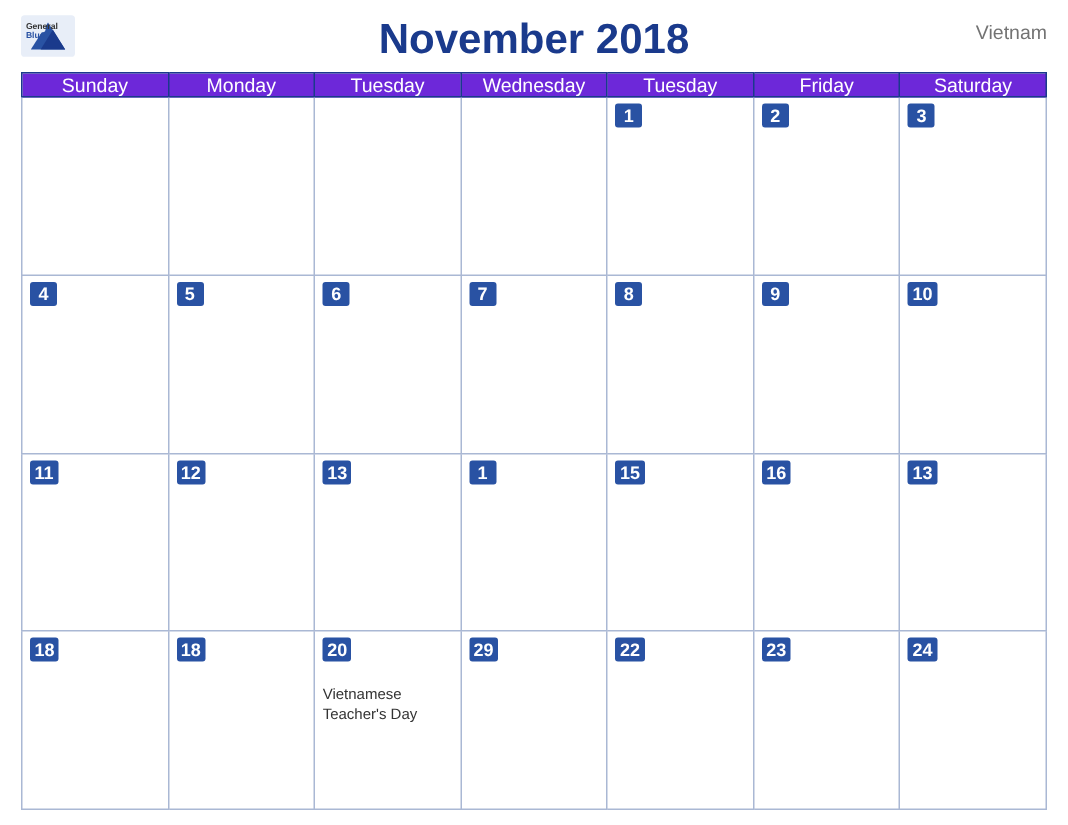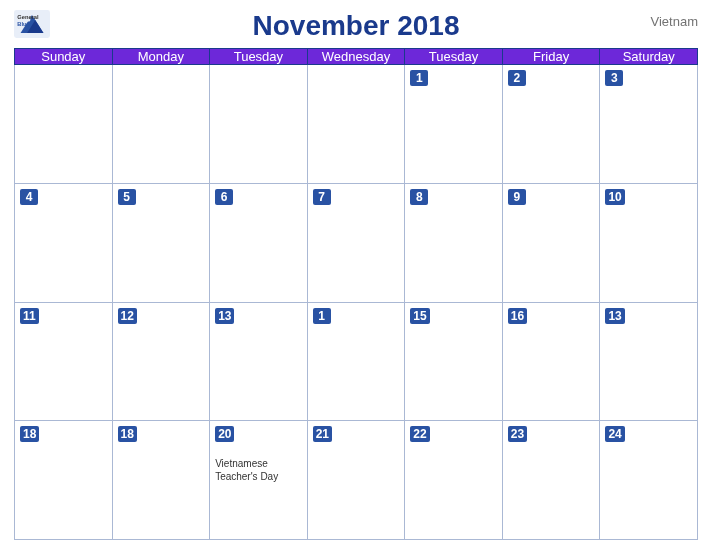--- a/index.html
+++ b/index.html
@@ -151,20 +151,20 @@
           <td><span class="day-num">13</span></td>
           <td><span class="day-num">1</span></td>
           <td><span class="day-num">15</span></td>
           <td><span class="day-num">16</span></td>
           <td><span class="day-num">13</span></td>
         </tr>
         <tr>
           <td><span class="day-num">18</span></td>
           <td><span class="day-num">18</span></td>
           <td><span class="day-num">20</span><div class="holiday">Vietnamese Teacher's Day</div></td>
-          <td><span class="day-num">21</span></td>
+          <td><span class="day-num">29</span></td>
           <td><span class="day-num">22</span></td>
           <td><span class="day-num">23</span></td>
           <td><span class="day-num">24</span></td>
         </tr>
       </tbody>
   </table>
 </div>
 
 </body></html>

